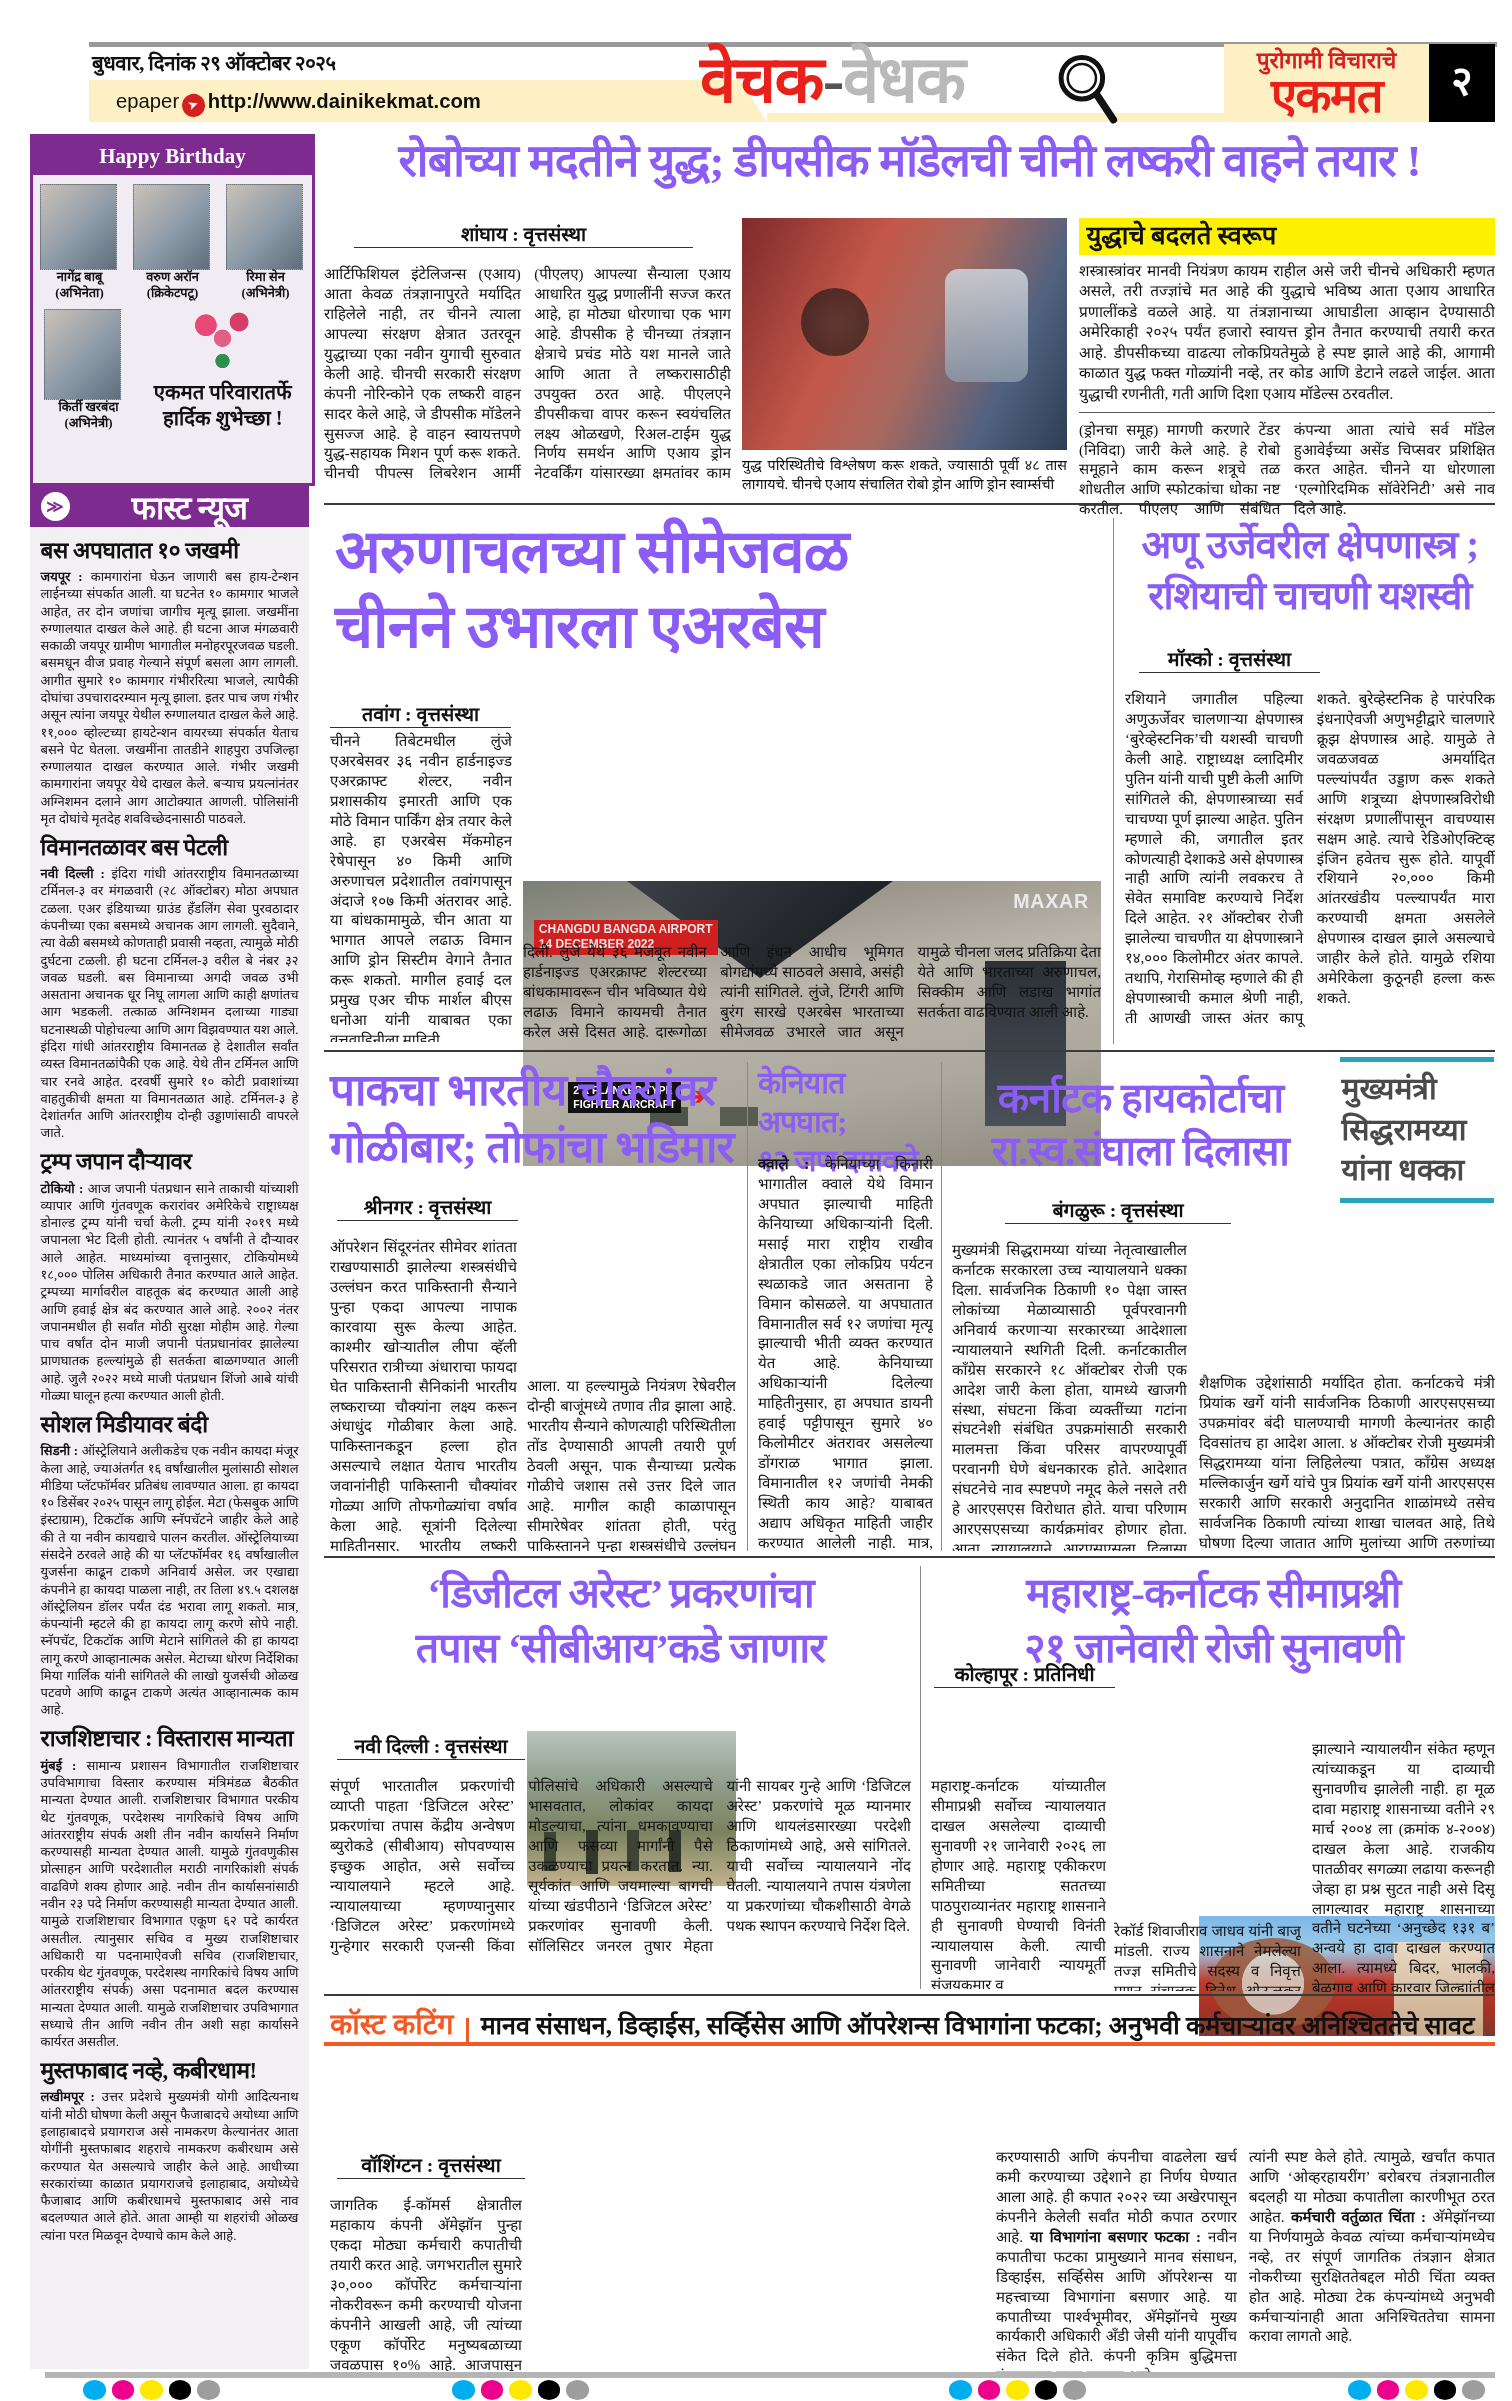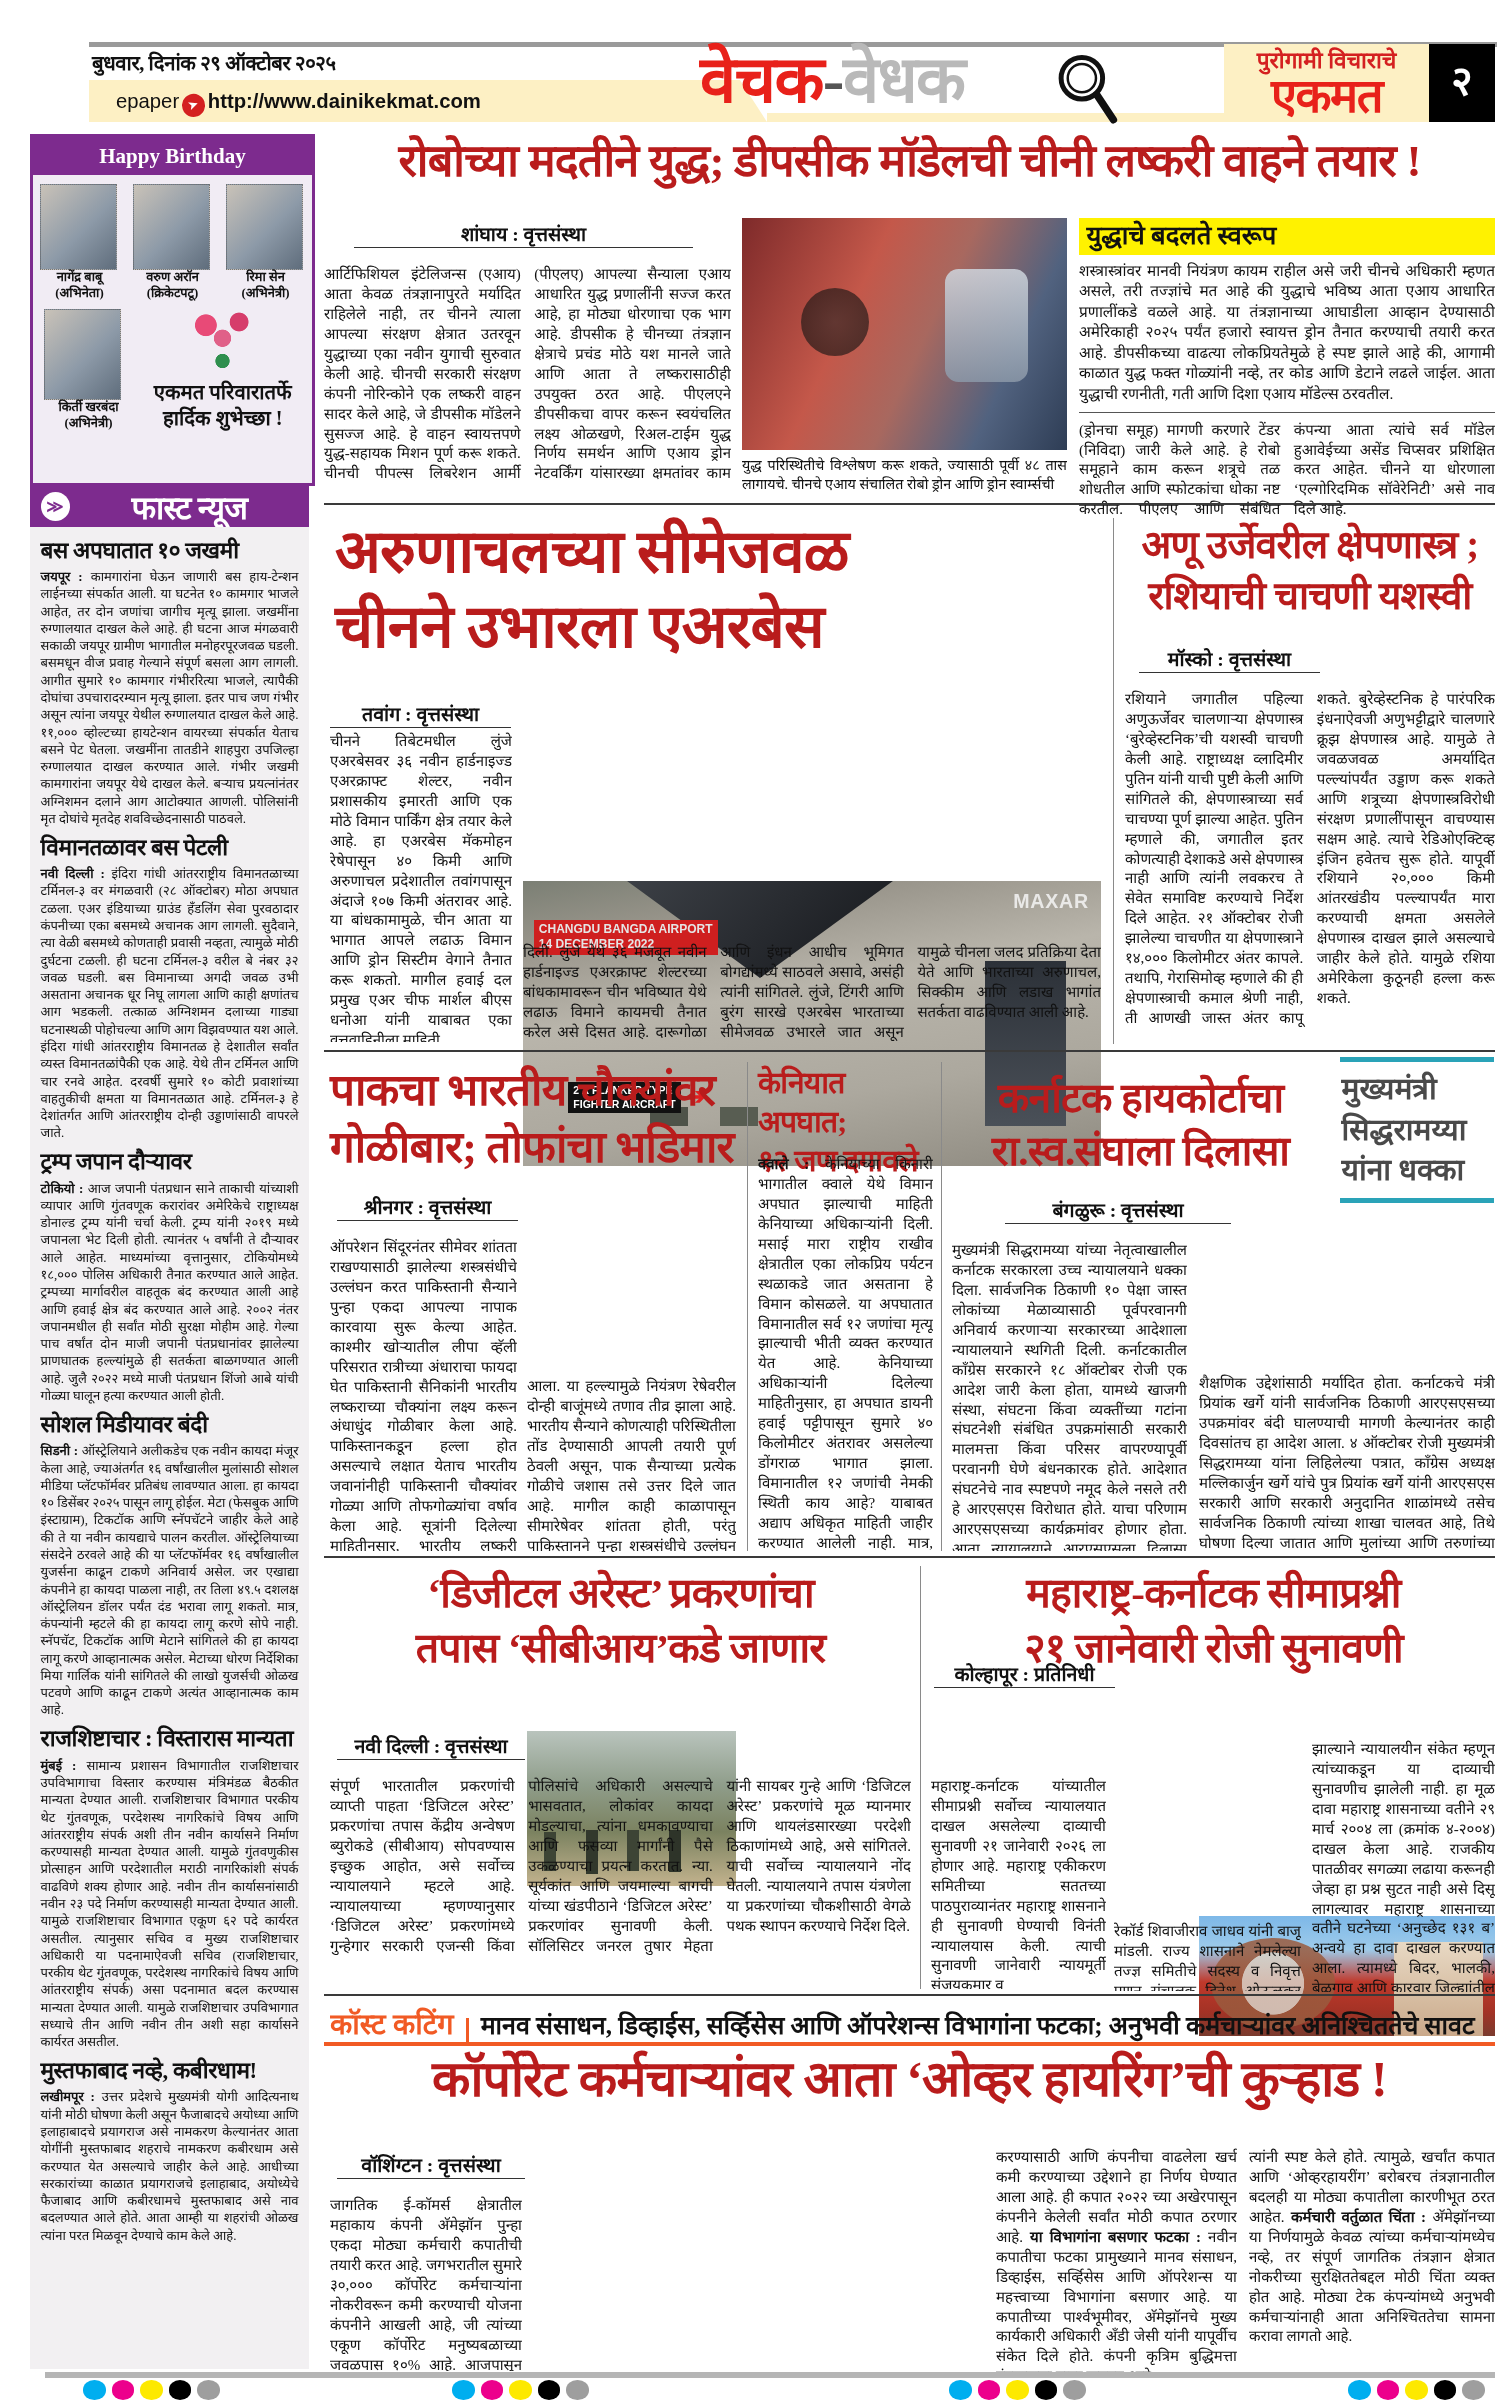--- a/index.html
+++ b/index.html
@@ -1,21 +1,21 @@
 <!DOCTYPE html>
 <html style="font-size:12px"><head>
 <meta charset="utf-8">
 <style>
   html,body{margin:0;padding:0;background:#e9e9e9;}
   .page{position:relative;width:1512px;height:2401px;background:#ffffff;font-family:"Liberation Serif",serif;color:#111;overflow:hidden;}
   .abs{position:absolute;}
   .jt{text-align:justify;line-height:1.33;font-size:15px;overflow:hidden;}
   .cols2{column-count:2;column-gap:13.6px;}
   .cols3{column-count:3;column-gap:13.6px;}
-  .hl{font-weight:bold;color:#b91c1c;line-height:1.12;letter-spacing:-0.8px;}
+  .hl{font-weight:bold;color:#8b5cf6;line-height:1.12;letter-spacing:-0.8px;}
   .center{text-align:center;}
   .byline{font-weight:bold;text-align:center;font-size:19.6px;border-bottom:1.5px solid #333;overflow:hidden;white-space:nowrap;}
   .rule{background:#3a3a3a;}
   .dateline{font-weight:bold;}
   
   .creamband{background:#fdf0c4;}
   .masthead-first{color:#e8211a;}
   .masthead-dash{color:#555;}
   .masthead-second{color:#b9b9b9;}
   .brandbox{background:#fdf0c4;text-align:center;}
@@ -250,21 +250,20 @@
   <div class="abs jt" style="left:1114px;top:1922px;width:187px;height:69px;">रेकॉर्ड शिवाजीराव जाधव यांनी बाजू मांडली. राज्य शासनाने नेमलेल्या तज्ज्ञ समितीचे सदस्य व निवृत्त पणन संचालक दिनेश ओऊळकर या दाव्याचा पाठपुरावा करत आहेत.</div>
   <div class="abs jt" style="left:1312px;top:1740px;width:183px;height:252px;">झाल्याने न्यायालयीन संकेत म्हणून त्यांच्याकडून या दाव्याची सुनावणीच झालेली नाही. हा मूळ दावा महाराष्ट्र शासनाच्या वतीने २९ मार्च २००४ ला (क्रमांक ४-२००४) दाखल केला आहे. राजकीय पातळीवर सगळ्या लढाया करूनही जेव्हा हा प्रश्न सुटत नाही असे दिसू लागल्यावर महाराष्ट्र शासनाच्या वतीने घटनेच्या ‘अनुच्छेद १३१ ब’ अन्वये हा दावा दाखल करण्यात आला. त्यामध्ये बिदर, भालकी, बेळगाव आणि कारवार जिल्ह्यांतील ८६५ मराठी भाषिक गावांवर हक्क हिरावून घेतल्याचा दावा आहे.</div>
 
   <div class="abs rule" style="left:324px;top:1994px;width:1171px;height:2.3px;"></div>
   <div class="abs" style="left:330px;top:2003px;width:1166px;white-space:nowrap;overflow:hidden;">
     <span class="kicker">कॉस्ट कटिंग</span>
     <span style="display:inline-block;width:3px;height:25.6px;background:#f15a24;margin:0 9px;vertical-align:middle;"></span>
     <span class="strap">मानव संसाधन, डिव्हाईस, सर्व्हिसेस आणि ऑपरेशन्स विभागांना फटका; अनुभवी कर्मचाऱ्यांवर अनिश्चिततेचे सावट</span>
   </div>
   <div class="abs orangerule" style="left:324px;top:2042px;width:1171px;height:3.8px;"></div>
-  <div class="abs hl center" style="left:324px;top:2051px;width:1171px;font-size:50px;">कॉर्पोरेट कर्मचाऱ्यांवर आता ‘ओव्हर हायरिंग’ची कुऱ्हाड !</div>
   <div class="abs byline" style="left:337px;top:2151px;width:188px;">वॉशिंग्टन : वृत्तसंस्था</div>
   <div class="abs jt" style="left:330px;top:2196px;width:192px;height:175px;">जागतिक ई-कॉमर्स क्षेत्रातील महाकाय कंपनी अ‍ॅमेझॉन पुन्हा एकदा मोठ्या कर्मचारी कपातीची तयारी करत आहे. जगभरातील सुमारे ३०,००० कॉर्पोरेट कर्मचाऱ्यांना नोकरीवरून कमी करण्याची योजना कंपनीने आखली आहे, जी त्यांच्या एकूण कॉर्पोरेट मनुष्यबळाच्या जवळपास १०% आहे. आजपासून ही नोकरकपात सुरू होत आहे. कोरोना महामारीच्या काळात कंपनीने भरमसाठ कर्मचारी भरती केली होती. तेव्हा झालेल्या ‘ओव्हर हायरींग’ची भरपाई</div>
 
   <div class="abs jt" style="left:996px;top:2148px;width:241px;height:224px;">
     <span>करण्यासाठी आणि कंपनीचा वाढलेला खर्च कमी करण्याच्या उद्देशाने हा निर्णय घेण्यात आला आहे. ही कपात २०२२ च्या अखेरपासून कंपनीने केलेली सर्वांत मोठी कपात ठरणार आहे.</span> <span class="dateline">या विभागांना बसणार फटका :</span> <span>नवीन कपातीचा फटका प्रामुख्याने मानव संसाधन, डिव्हाईस, सर्व्हिसेस आणि ऑपरेशन्स या महत्त्वाच्या विभागांना बसणार आहे. या कपातीच्या पार्श्वभूमीवर, अ‍ॅमेझॉनचे मुख्य कार्यकारी अधिकारी अँडी जेसी यांनी यापूर्वीच संकेत दिले होते. कंपनी कृत्रिम बुद्धिमत्ता तंत्रज्ञानाचा वापर वाढवत आहे,</span>
   </div>
   <div class="abs jt" style="left:1249px;top:2148px;width:246px;height:224px;">
     <span>त्यांनी स्पष्ट केले होते. त्यामुळे, खर्चांत कपात आणि ‘ओव्हरहायरींग’ बरोबरच तंत्रज्ञानातील बदलही या मोठ्या कपातीला कारणीभूत ठरत आहेत.</span> <span class="dateline">कर्मचारी वर्तुळात चिंता :</span> <span>अ‍ॅमेझॉनच्या या निर्णयामुळे केवळ त्यांच्या कर्मचाऱ्यांमध्येच नव्हे, तर संपूर्ण जागतिक तंत्रज्ञान क्षेत्रात नोकरीच्या सुरक्षिततेबद्दल मोठी चिंता व्यक्त होत आहे. मोठ्या टेक कंपन्यांमध्ये अनुभवी कर्मचाऱ्यांनाही आता अनिश्चिततेचा सामना करावा लागतो आहे.</span>
   </div>
 

